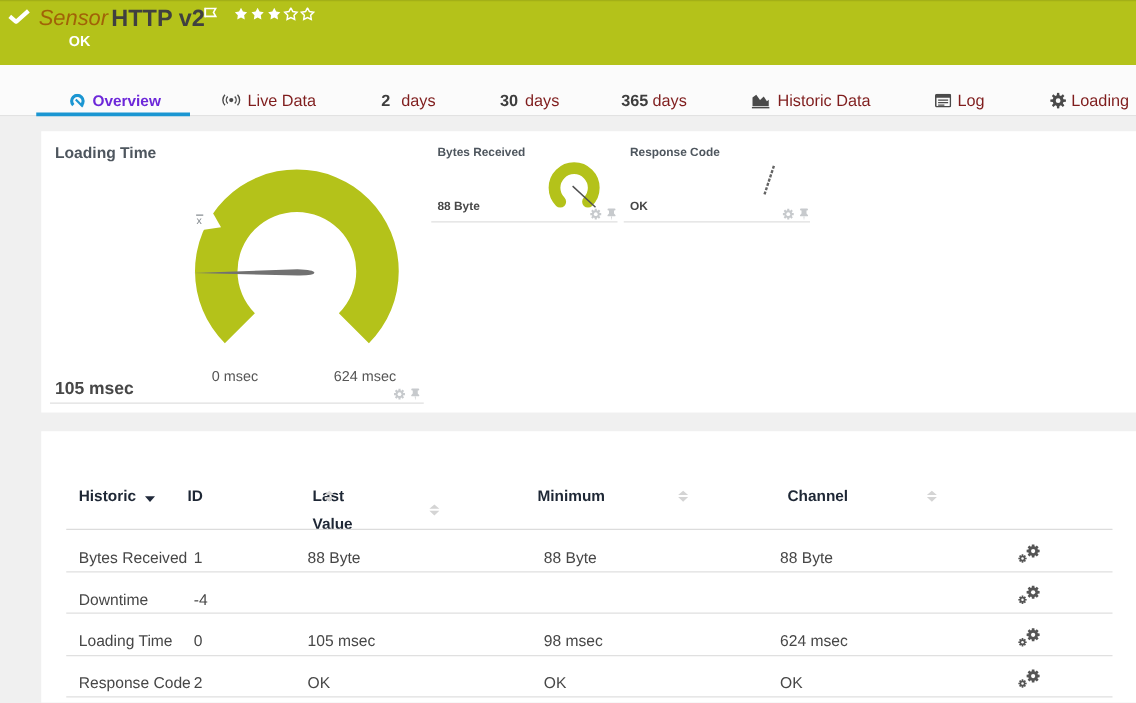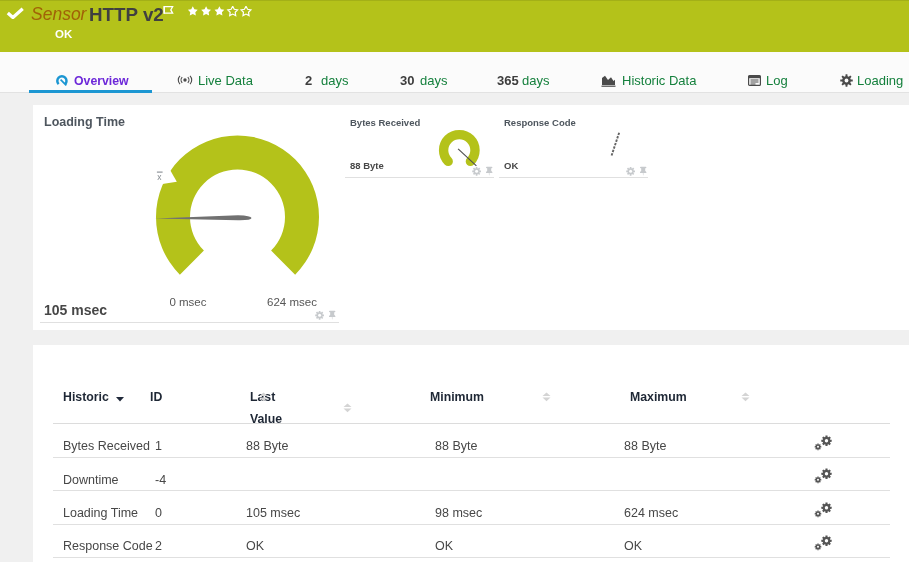--- a/index.html
+++ b/index.html
@@ -5,21 +5,21 @@
   html,body{margin:0;padding:0;}
   body{width:909px;height:562px;background:#f0f0f0;font-family:"Liberation Sans",sans-serif;position:relative;overflow:hidden;}
   .abs{position:absolute;}
   
   #greenbar{left:0;top:0;width:909px;height:52px;background:#b4c21a;border-top:1px solid #a3b017;box-sizing:border-box;}
   #sensorword{left:31px;top:4px;font-size:17.5px;font-style:italic;color:#a16207;}
   #sensorname{left:89px;top:3.5px;font-size:18.8px;font-weight:bold;color:#404040;}
   #okword{left:55px;top:28px;font-size:11.5px;font-weight:bold;color:#fff;}
   
   #tabbar{left:0;top:52px;width:909px;height:41px;background:#fbfbfb;border-bottom:1px solid #e2e2e2;box-sizing:border-box;}
-  .tabtxt{position:absolute;top:73px;font-size:13px;color:#15803d;}
+  .tabtxt{position:absolute;top:73px;font-size:13px;color:#7f1d1d;}
   .tabbold{font-weight:bold;color:#3d3d3d;}
   .tabact{font-weight:bold;color:#6d28d9;font-size:12.3px;}
   #ovline{left:29px;top:90px;width:123px;height:3px;background:#1b96d2;}
   
   #card1{left:33px;top:105px;width:876px;height:225px;background:#fff;}
   #card2{left:33px;top:345px;width:876px;height:217px;background:#fff;}
   .hair{position:absolute;height:1px;background:#e0e0e0;}
   .paneltitle{position:absolute;font-weight:bold;color:#4e565e;}
   .lastval{position:absolute;font-weight:bold;font-size:14px;color:#474747;}
   .gaugelbl{position:absolute;font-size:11.5px;color:#565656;}
@@ -123,21 +123,21 @@
 <div class="abs" id="card2"></div>
 
 <span class="th" style="left:63px;top:389.5px">Historic</span>
 <svg class="abs" style="left:115px;top:395.5px" width="10" height="6" viewBox="0 0 10 6">
     <path d="M1 1 L9 1 L5 5.5 Z" fill="#20293a"></path>
   </svg>
 <div class="th tr" style="left:150px;top:389.5px;width:107px">ID</div>
 <div class="th tr" style="left:250px;top:389.5px;width:104px">Last</div>
 <div class="th tr" style="left:250px;top:412px;width:88px">Value</div>
 <div class="th tr" style="left:430px;top:389.5px;width:105px">Minimum</div>
-<div class="th tr" style="left:630px;top:389.5px;width:104px">Maximum</div>
+<div class="th tr" style="left:630px;top:389.5px;width:104px">Channel</div>
 <div class="hair" style="left:53px;top:423px;width:837px;background:#dcdcdc"></div>
 
 <svg class="abs" style="left:259px;top:392px" width="9" height="10" viewBox="0 0 9 10">
     <path d="M4.5 0.5 L8.5 4 L0.5 4 Z M0.5 5.6 L8.5 5.6 L4.5 9.3 Z" fill="#d4d4d4"></path>
   </svg>
 <svg class="abs" style="left:343px;top:403px" width="9" height="10" viewBox="0 0 9 10">
     <path d="M4.5 0.5 L8.5 4 L0.5 4 Z M0.5 5.6 L8.5 5.6 L4.5 9.3 Z" fill="#d4d4d4"></path>
   </svg>
 <svg class="abs" style="left:542px;top:392px" width="9" height="10" viewBox="0 0 9 10">
     <path d="M4.5 0.5 L8.5 4 L0.5 4 Z M0.5 5.6 L8.5 5.6 L4.5 9.3 Z" fill="#d4d4d4"></path>

